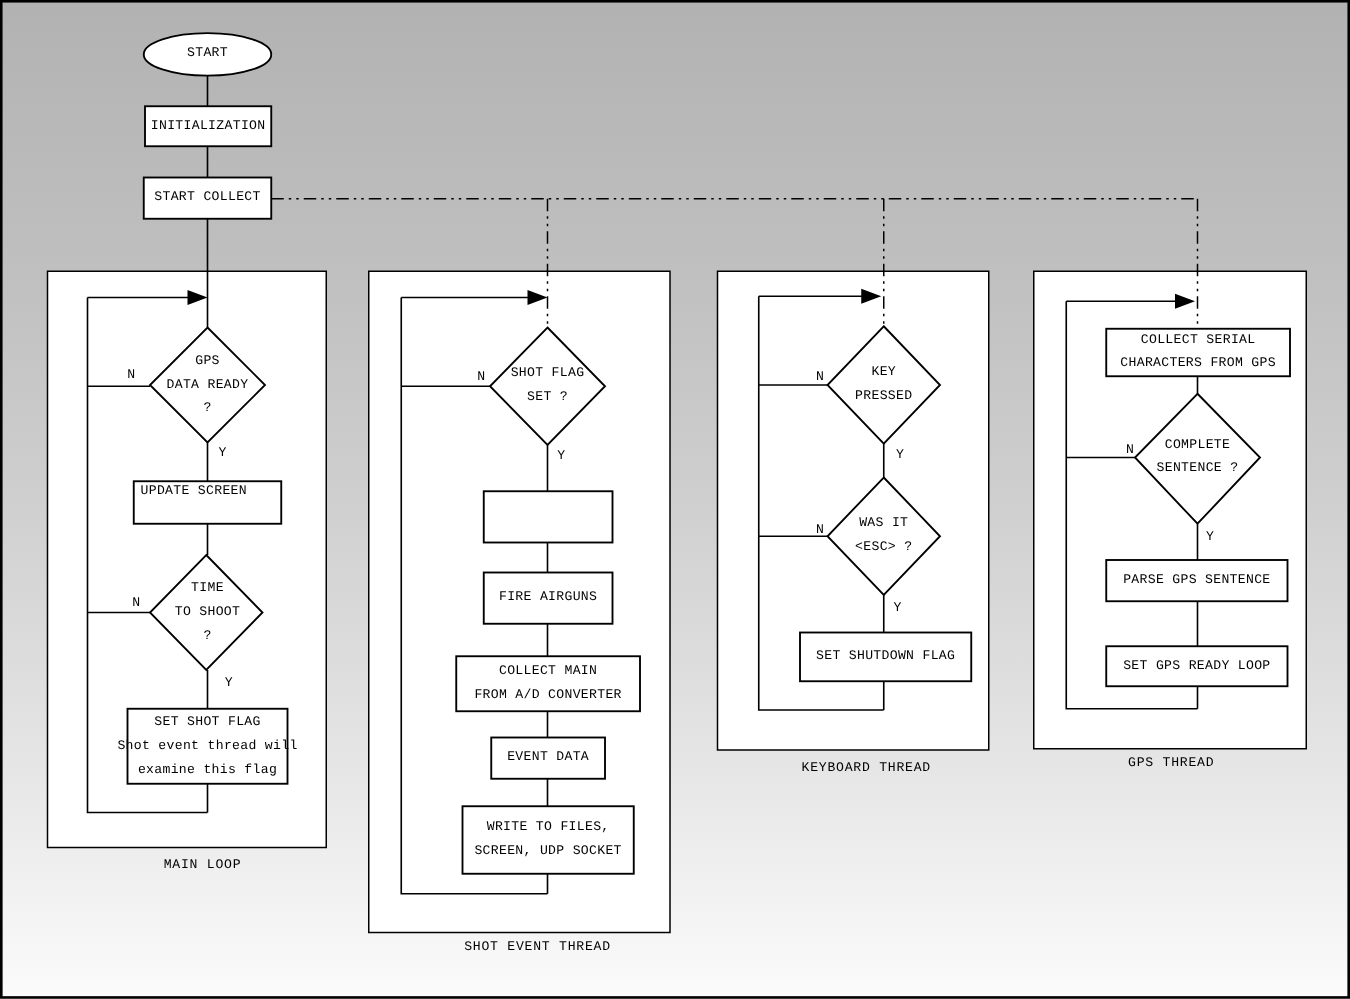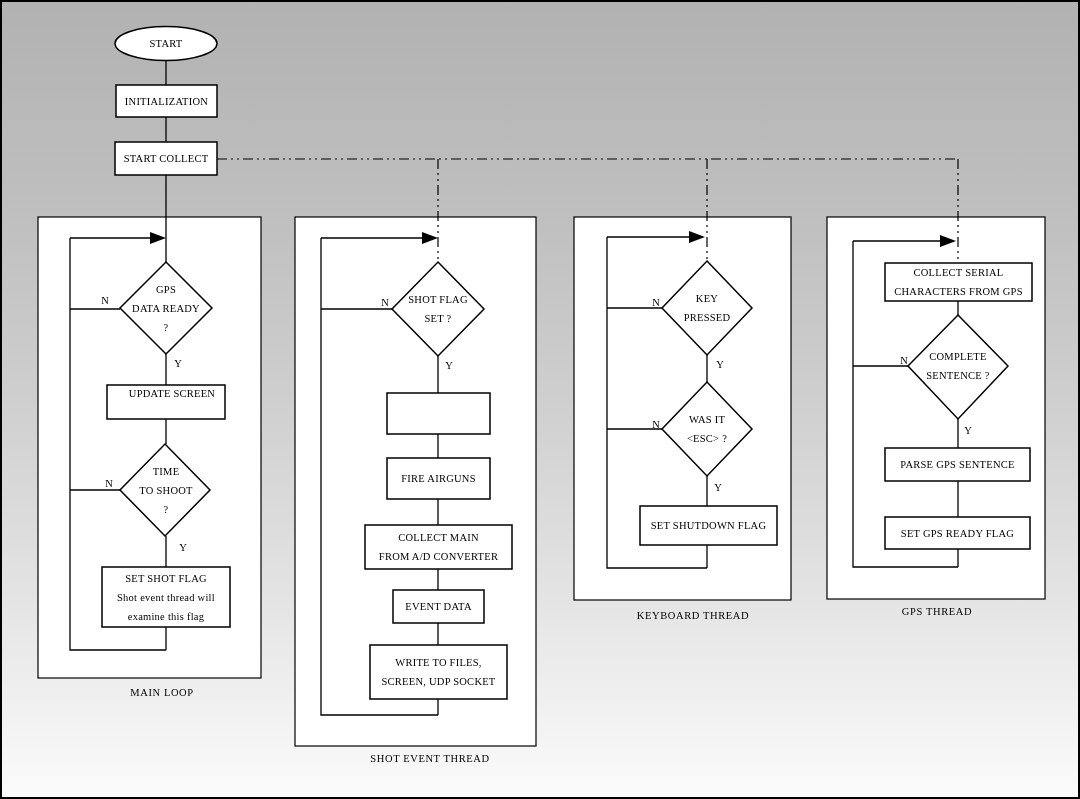--- a/index.html
+++ b/index.html
@@ -5,21 +5,21 @@
   :root{
     --bg-top:#b2b2b2; --bg-mid:#cfcfcf; --bg-bottom:#fbfbfb;
     --ink:#000000; --node-fill:#ffffff;
   }
   html,body{margin:0;padding:0;background:#888;}
   .stage{
     position:relative; width:1080px; height:799px; overflow:hidden;
     box-sizing:border-box; border:2px solid var(--ink);
     background:linear-gradient(to bottom,
       var(--bg-top) 0%, #c0c0c0 28%, var(--bg-mid) 50%, #e4e4e4 75%, var(--bg-bottom) 100%);
-    font-family:Liberation Serif, serif; color:var(--ink);
+    font-family:Liberation Mono, monospace; color:var(--ink);
   }
   .stage svg{position:absolute; left:0; top:0;}
   .lbl{
     position:absolute; display:flex; flex-direction:column;
     align-items:center; justify-content:center; text-align:center;
     font-size:10.5px; letter-spacing:.25px; line-height:19px; white-space:nowrap;
   }
   .title{font-size:10.5px; letter-spacing:.6px;text-align:center;}
   .by{
     position:absolute; width:14px; height:14px; display:flex;
@@ -126,21 +126,21 @@
     </div>
   <div class="lbl" style="left:113px;top:140px;width:102px;height:33px">
       <span>START COLLECT</span>
     </div>
 
   <div class="lbl" style="left:118px;top:262px;width:92px;height:88px">
     <span>GPS</span>
     <span>DATA READY</span>
     <span>?</span>
   </div>
-  <div class="lbl" style="left:111px;top:383px;width:118px;height:17px">
+  <div class="lbl" style="left:94px;top:383px;width:118px;height:17px">
       <span>UPDATE SCREEN</span>
     </div>
   <div class="lbl" style="left:118px;top:444px;width:92px;height:88px">
     <span>TIME</span>
     <span>TO SHOOT</span>
     <span>?</span>
   </div>
   <div class="lbl" style="left:100px;top:566px;width:128px;height:58px">
     <span>SET SHOT FLAG</span>
     <span>Shot event thread will</span>
@@ -192,21 +192,21 @@
     <span>CHARACTERS FROM GPS</span>
   </div>
   <div class="lbl" style="left:906px;top:315px;width:100px;height:98px">
     <span>COMPLETE</span>
     <span>SENTENCE ?</span>
   </div>
   <div class="lbl" style="left:883px;top:446px;width:145px;height:33px">
       <span>PARSE GPS SENTENCE</span>
     </div>
   <div class="lbl" style="left:883px;top:515px;width:145px;height:32px">
-      <span>SET GPS READY FLAG</span>
+      <span>SET GPS READY LOOP</span>
     </div>
   <div class="lbl title" style="left:871px;top:602px;width:128px;height:14px">
       <span>GPS THREAD</span>
     </div>
 
   <div class="by" style="left:96px;top:291px">N</div>
   <div class="by" style="left:169px;top:354px">Y</div>
   <div class="by" style="left:100px;top:474px">N</div>
   <div class="by" style="left:174px;top:538px">Y</div>
   <div class="by" style="left:376px;top:293px">N</div>

